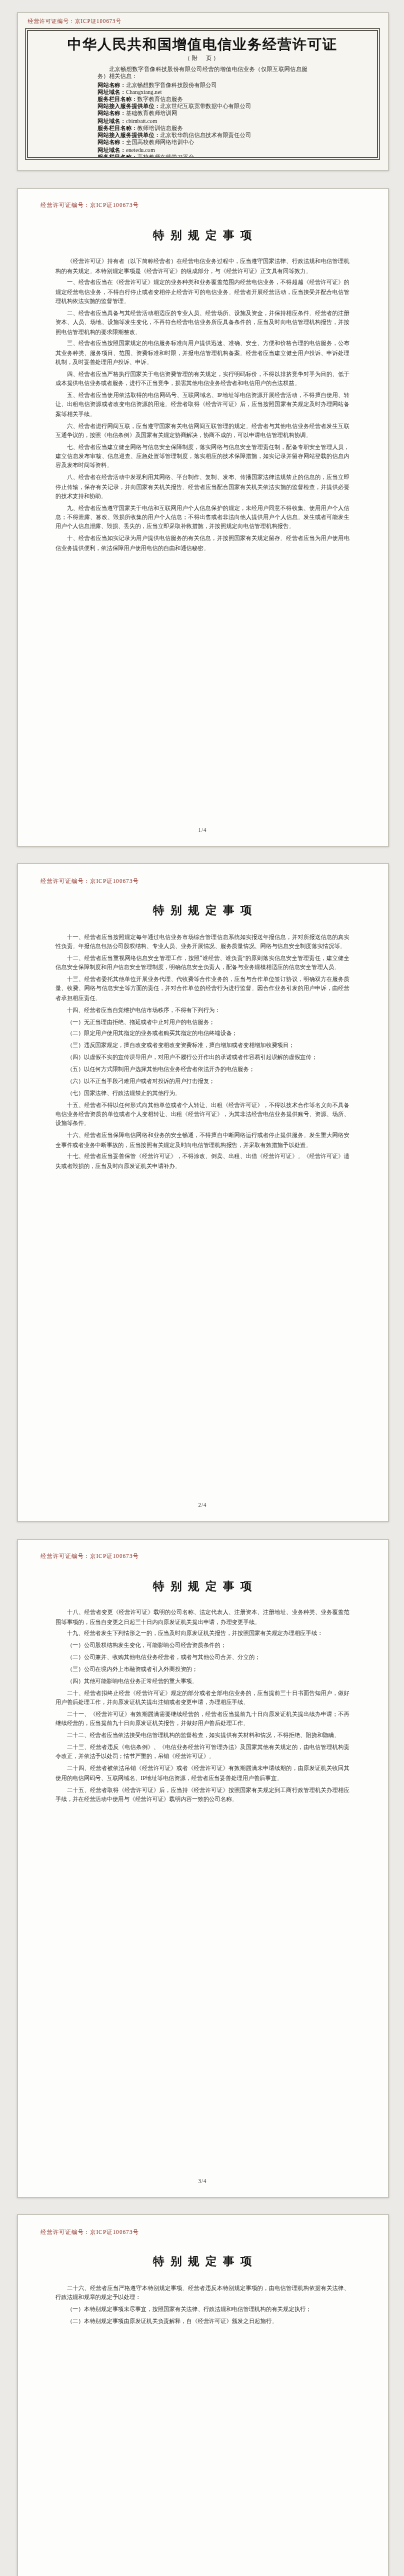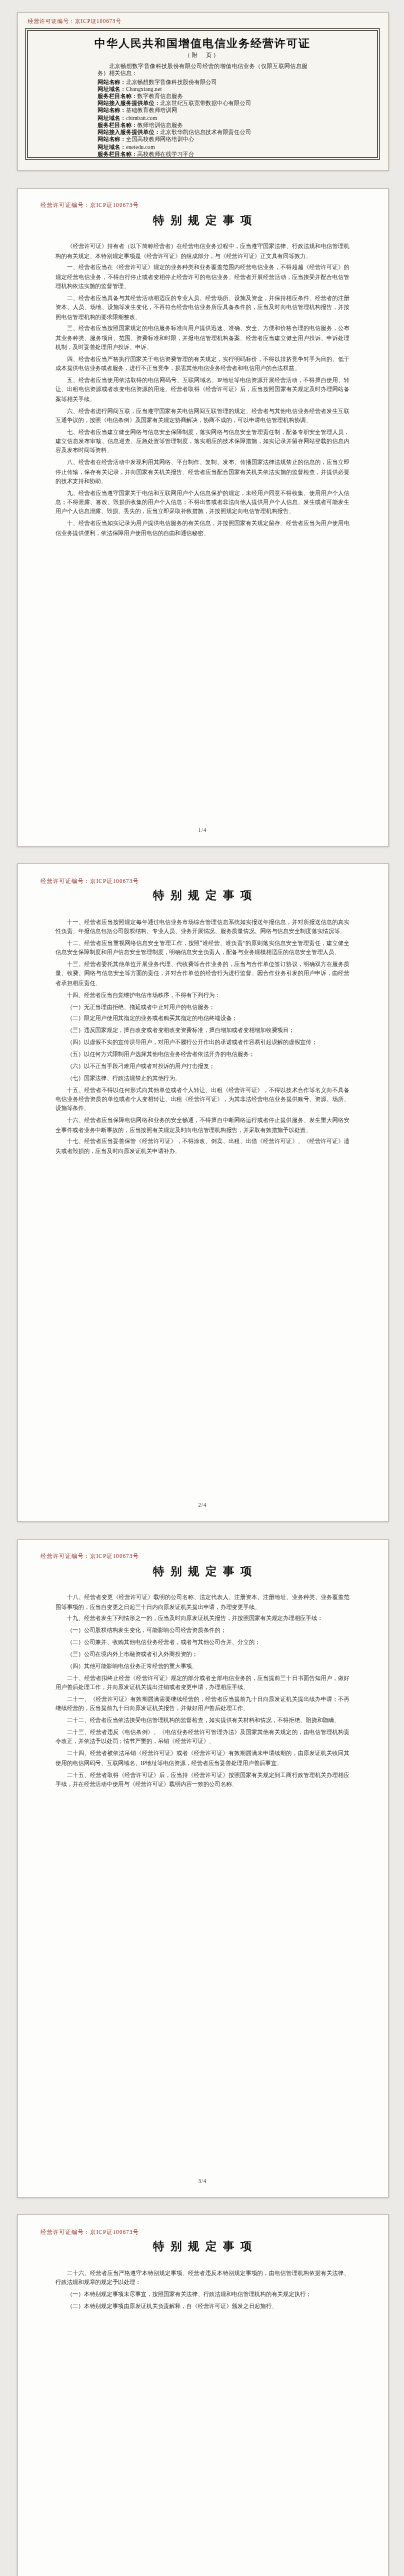--- a/index.html
+++ b/index.html
@@ -43,21 +43,21 @@
   .cert-inner {
     border:1px solid #55534b;
     height:100%;
     box-sizing:border-box;
     padding:4.1px 5.2px 2.1px;
     overflow:hidden;
   }
   .cert-title {
     margin:1px 0 0;
     text-align:center;
-    font-size:11px;
+    font-size:14px;
     font-weight:bold;
     color:#141414;
     letter-spacing:1px;
   }
   .cert-sub {
     text-align:center;
     font-size:5.7px;
     color:#1d1d1d;
     margin:1.5px 0 3.1px;
     letter-spacing:1.5px;
@@ -79,21 +79,21 @@
   .prov-header {
     position:absolute;
     top:13.4px;
     left:23px;
     font-size:5.7px;
     color:#8e2e26;
     letter-spacing:0.5px;
   }
   .prov-title {
     margin:0;
-    padding-top:24px;
+    padding-top:39px;
     text-align:center;
     font-size:11.3px;
     font-weight:bold;
     color:#161616;
     letter-spacing:6.2px;
     text-indent:6.2px;
   }
   .prov-body {
     margin:14.4px 38px 0;
     font-size:5.7px;

